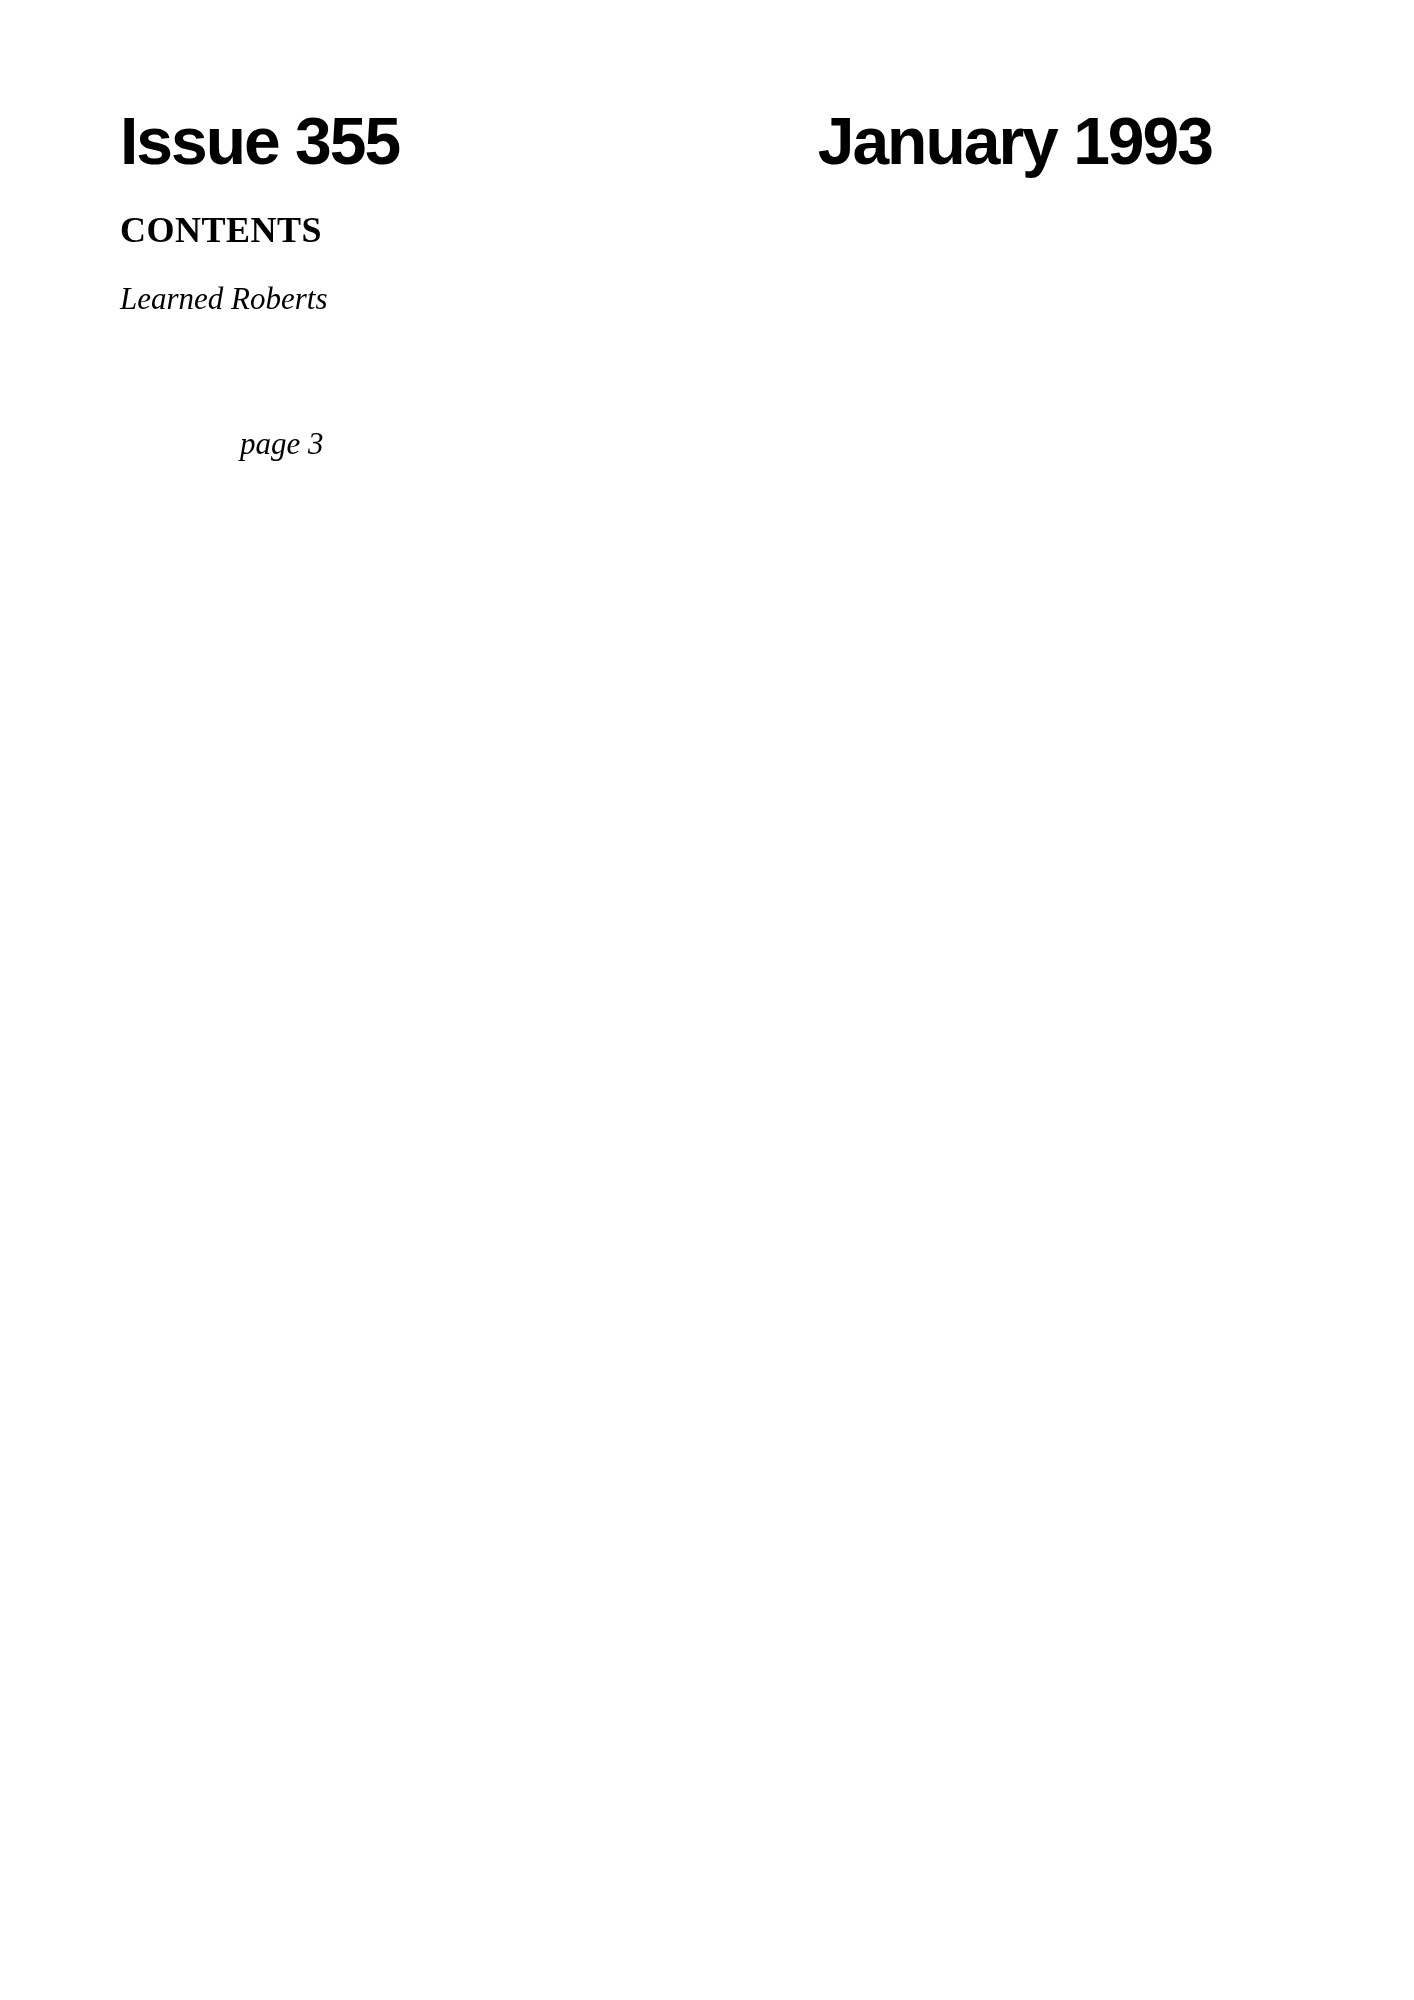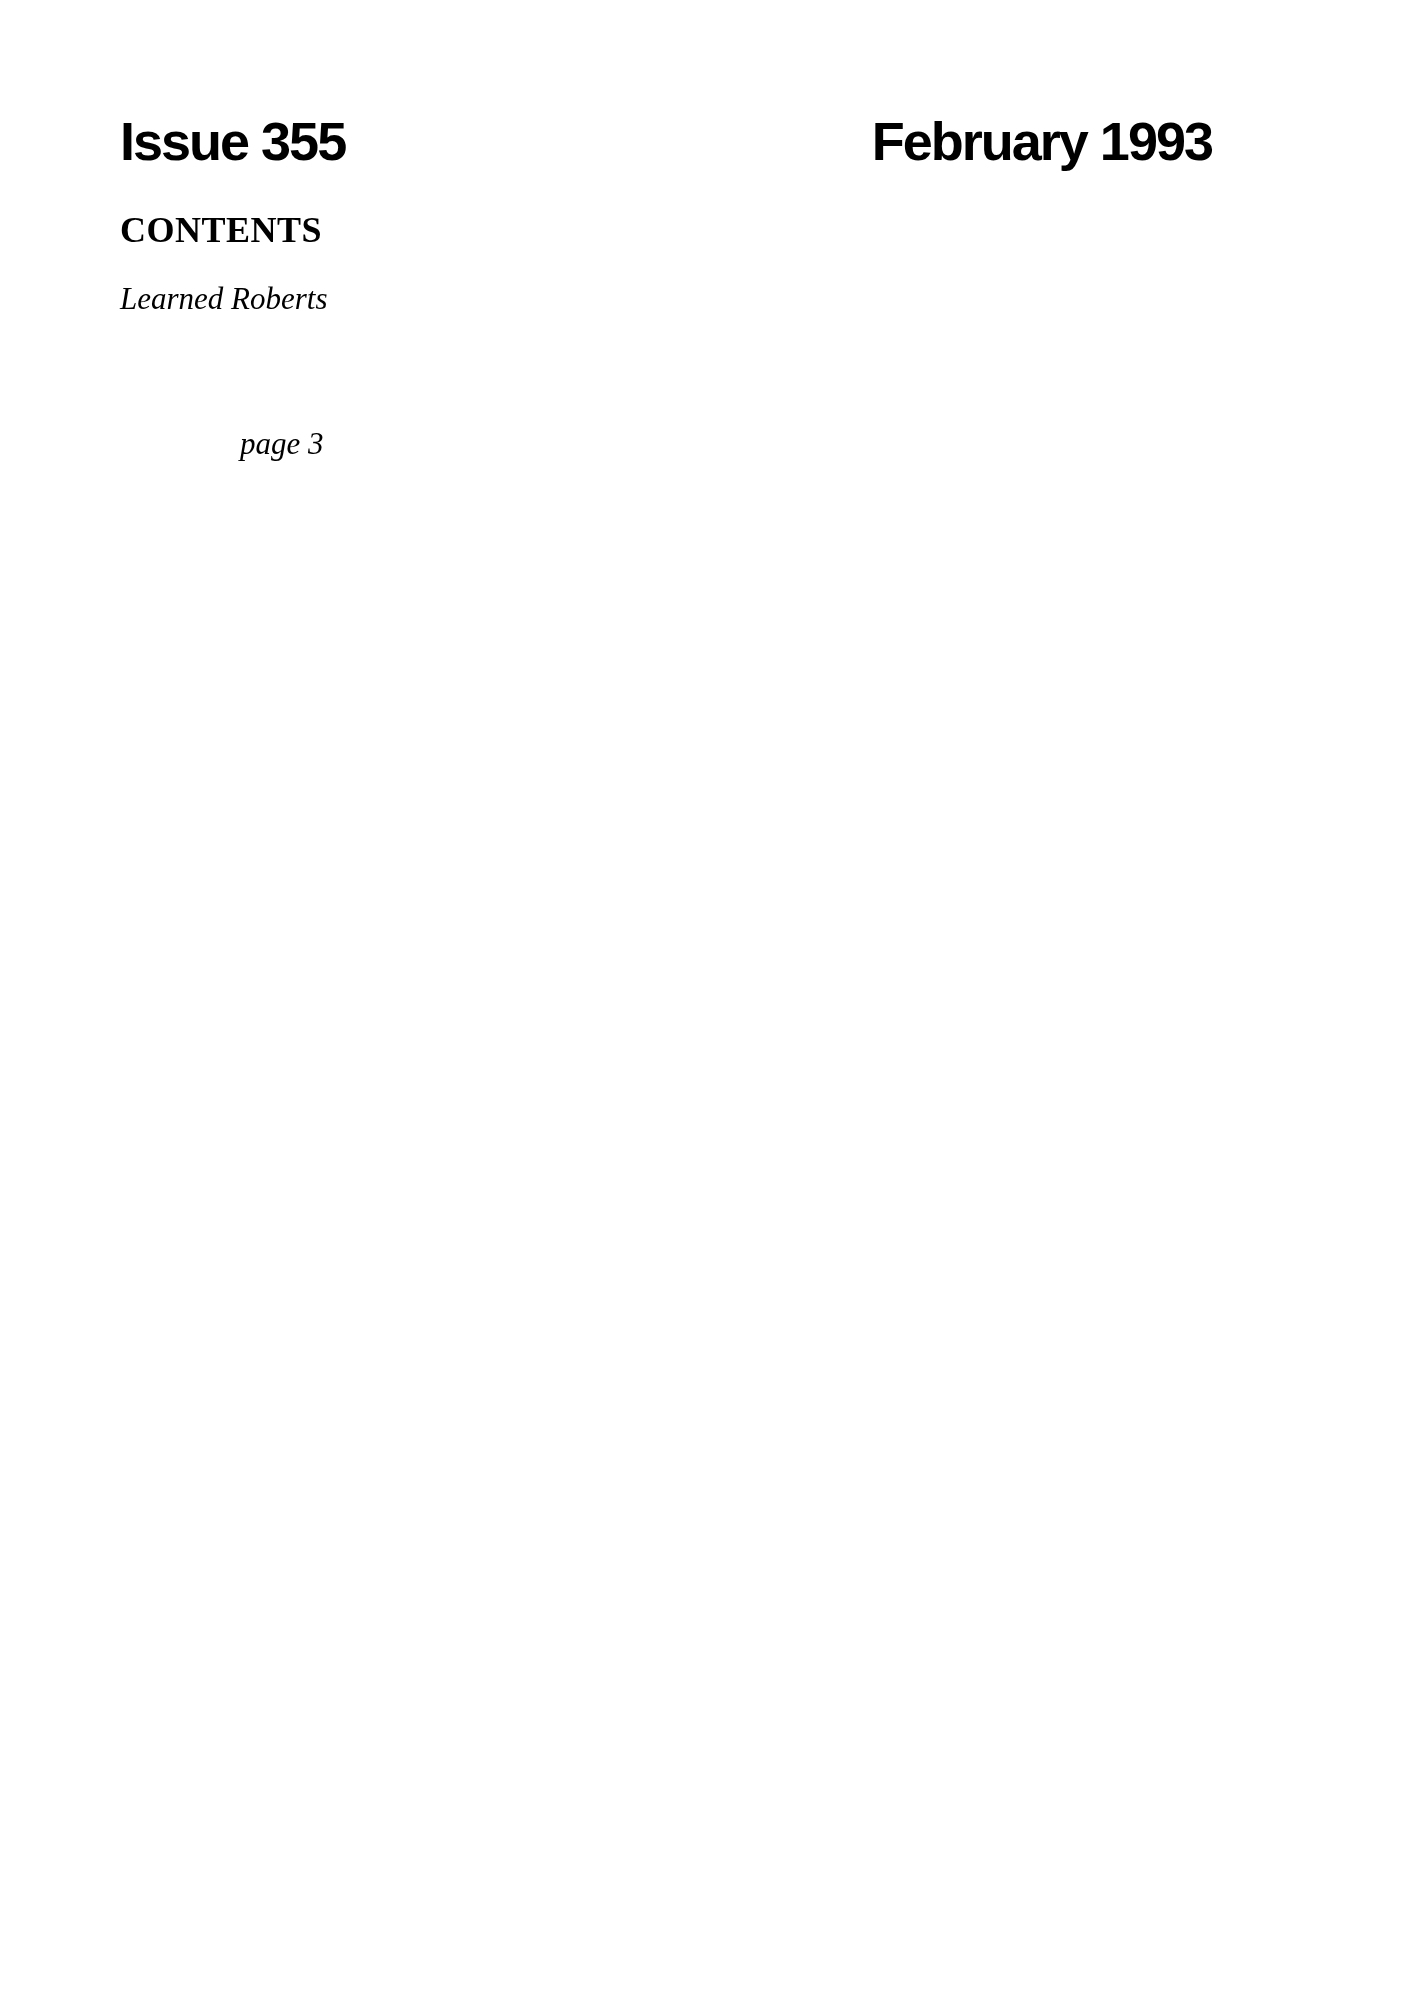--- a/index.html
+++ b/index.html
@@ -15,21 +15,21 @@
     padding: 112px 116px 0 120px;
     overflow: hidden;
   }
   
   .masthead {
     display: flex;
     justify-content: space-between;
     align-items: baseline;
     font-family: "Liberation Sans", sans-serif;
     font-weight: bold;
-    font-size: 54px;
+    font-size: 66px;
     line-height: 58px;
     letter-spacing: -2px;
   }
   .masthead .date { margin-right: 86px; }
 
   
   .contents-heading {
     margin-top: 40px;
     font-size: 36px;
     font-weight: bold;
@@ -44,21 +44,21 @@
   }
   .toc-entry .author, .toc-entry .page { font-style: italic; }
 </style>
 </head>
 <body>
 
 <div class="page">
 
   <div class="masthead">
     <span>Issue 355</span>
-    <span class="date">February 1993</span>
+    <span class="date">January 1993</span>
   </div>
 
   <div class="contents-heading">CONTENTS</div>
 
   <div class="toc">
 
     <div class="toc-entry">
       <div class="author">Learned Roberts</div>
       <div class="page">page 3</div>
     </div>

